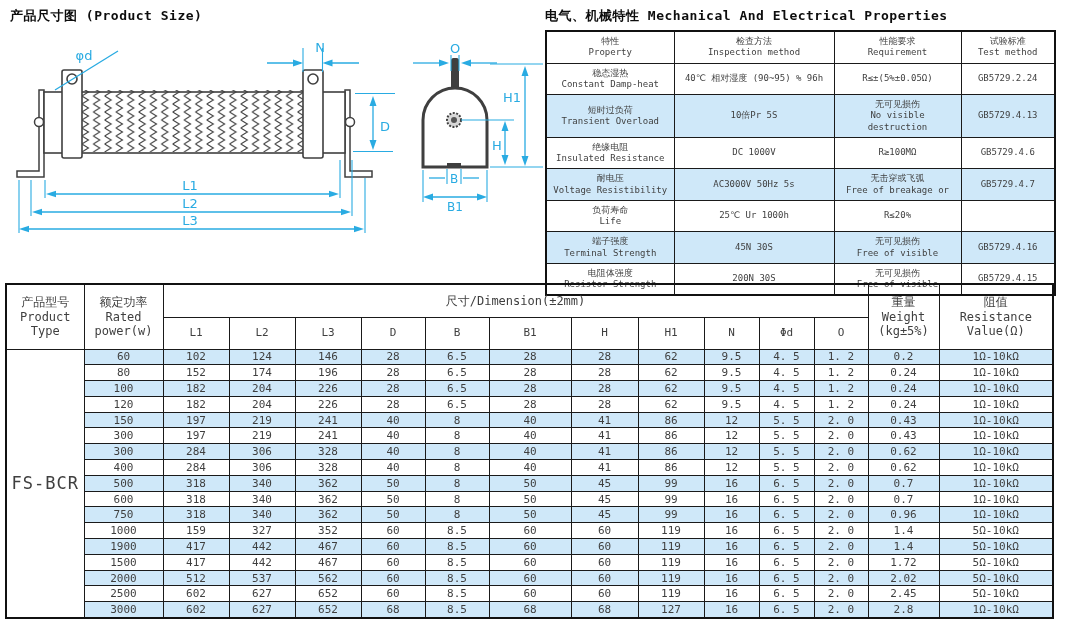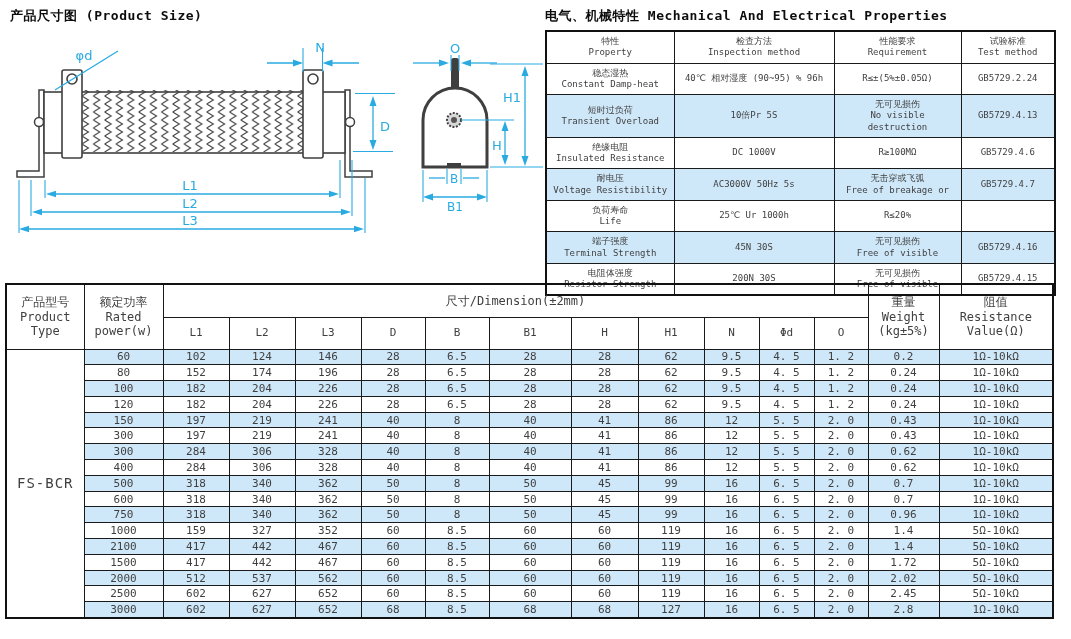--- a/index.html
+++ b/index.html
@@ -39,21 +39,21 @@
     border:1px solid #1a1a1a;text-align:center;vertical-align:middle;
     padding:0;font-weight:normal;color:#3f3f3f;
   }
   #dim-table thead th{font-size:12px;line-height:1.2;}
   #dim-table thead tr:first-child{height:33px;}
   #dim-table thead tr:last-child{height:32px;}
   #dim-table thead tr:last-child th{font-size:11px;}
   #dim-table tbody tr{height:15.8px;}
   #dim-table tbody td{font-size:11px;line-height:1;}
   #dim-table tbody tr.shaded td{background:#cfe8f9;}
-  #dim-table td.prodcell{background:#ffffff !important;font-size:14px;letter-spacing:1px;}
+  #dim-table td.prodcell{background:#ffffff !important;font-size:17px;letter-spacing:1px;}
 
   
   #diagram{position:absolute;left:0;top:0;}
   .dimtext{font-family:"DejaVu Sans","Liberation Sans",sans-serif;fill:#29abe2;font-size:13px;}
   .dimtext-sm{font-family:"DejaVu Sans","Liberation Sans",sans-serif;fill:#29abe2;font-size:12px;}
 </style>
 </head>
 <body>
 
 <div class="title" id="left-title">产品尺寸图 (Product Size)</div>
@@ -558,21 +558,21 @@
         <td>60</td>
         <td>60</td>
         <td>119</td>
         <td>16</td>
         <td>6. 5</td>
         <td>2. 0</td>
         <td>1.4</td>
         <td>5Ω-10kΩ</td>
       </tr>
       <tr class="shaded">
-        <td>2100</td>
+        <td>1900</td>
         <td>417</td>
         <td>442</td>
         <td>467</td>
         <td>60</td>
         <td>8.5</td>
         <td>60</td>
         <td>60</td>
         <td>119</td>
         <td>16</td>
         <td>6. 5</td>

